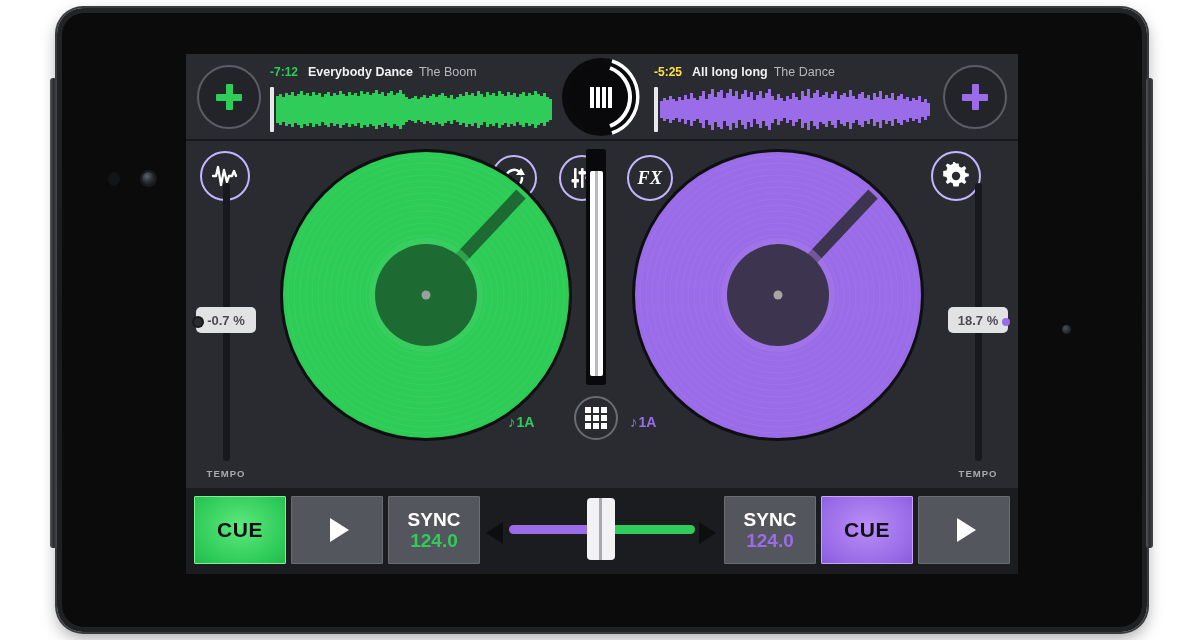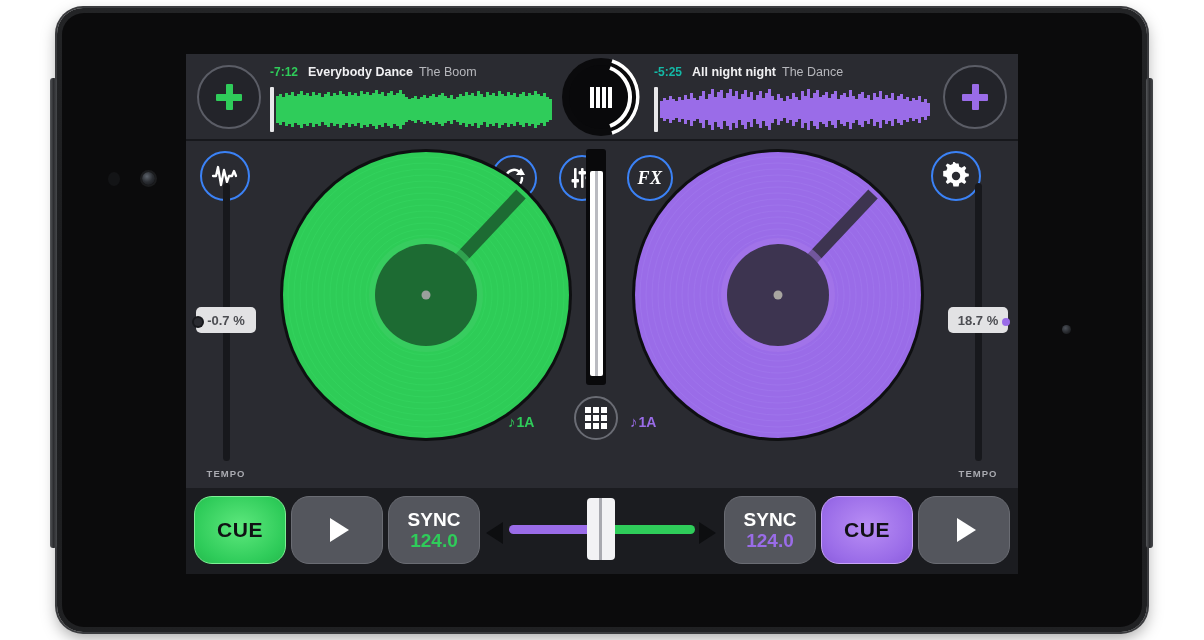--- a/index.html
+++ b/index.html
@@ -84,21 +84,21 @@
   .plus::before { left: 0; top: 9.5px; width: 26px; height: 7px; }
   .plus::after { left: 9.5px; top: 0; width: 7px; height: 26px; }
   .plus.green { color: #2fcc5a; }
   .plus.purple { color: #9a6ce8; }
 
   .track-meta { position: absolute; top: 11px; font-size: 12.5px; white-space: nowrap; }
   .track-meta.left { left: 84px; }
   .track-meta.right { left: 468px; }
   .tm-time { font-weight: bold; font-size: 12px; margin-right: 10px; }
   .tm-time.green { color: #2fcc5a; }
-  .tm-time.purple { color: #14b8a6; }
+  .tm-time.purple { color: #fde047; }
   .tm-title { color: #f0f0f2; font-weight: bold; }
   .tm-artist { color: #b6b7bc; margin-left: 6px; }
 
   .wave-wrap { position: absolute; top: 33px; height: 45px; }
   .wave-wrap.left { left: 84px; width: 290px; }
   .wave-wrap.right { left: 468px; width: 290px; }
   .playhead {
     position: absolute; left: 0; top: 0; width: 4px; height: 45px;
     background: #e8e8ea; border-radius: 1px;
   }
@@ -113,21 +113,21 @@
   .vinyl-badge svg { position: absolute; left: 0; top: 0; }
 
   
   .deckarea {
     position: absolute; left: 0; top: 87px; width: 832px; height: 347px;
     background: #2a2b31;
   }
 
   .icon-btn {
     position: absolute; border-radius: 50%;
-    border: 2px solid #3b82f6; background: transparent;
+    border: 2px solid #c4b5fd; background: transparent;
   }
   .ib-wave  { left: 14px;  top: 10px; width: 50px; height: 50px; }
   .ib-loop  { left: 305px; top: 14px; width: 46px; height: 46px; }
   .ib-eq    { left: 373px; top: 14px; width: 46px; height: 46px; }
   .ib-fx    { left: 441px; top: 14px; width: 46px; height: 46px; }
   .ib-gear  { left: 745px; top: 10px; width: 50px; height: 50px; }
   .ib-grid  { left: 388px; top: 255px; width: 44px; height: 44px; border-color: #6a6c74; }
   .icon-btn svg { position: absolute; left: 50%; top: 50%; transform: translate(-50%,-50%); }
   .fx-label {
     position: absolute; left: 50%; top: 50%; transform: translate(-50%,-50%);
@@ -189,21 +189,21 @@
   .key-tag.left { left: 322px; color: #2fcc5a; }
   .key-tag.right { left: 444px; color: #9a6ce8; }
   .key-note { font-size: 15px; margin-right: 1px; }
 
   
   .bottombar {
     position: absolute; left: 0; top: 434px; width: 832px; height: 86px;
     background: #1b1c20;
   }
   .tbtn {
-    position: absolute; top: 8px; height: 68px; border-radius: 18px;
+    position: absolute; top: 8px; height: 68px; border-radius: 1px;
     display: flex; flex-direction: column; align-items: center; justify-content: center;
   }
   .tbtn.grey { background: #54565d; border: 1px solid #6a6c73; }
   .tbtn.cue-green {
     background: radial-gradient(ellipse at 50% 45%, #5ee87d 0%, #2fcc5a 70%, #24b94c 100%);
     border: 1px solid #7df094;
   }
   .tbtn.cue-purple {
     background: radial-gradient(ellipse at 50% 45%, #b98ef5 0%, #9a6ce8 70%, #8a5cdc 100%);
     border: 1px solid #c8a4f8;
@@ -389,21 +389,21 @@
           <path d="M 48 10 A 31 31 0 0 1 48 68" stroke="#ffffff" stroke-width="4" fill="none"></path>
           <path d="M 50 3 A 38 38 0 0 1 50 75" stroke="#ffffff" stroke-width="3.5" fill="none"></path>
         </svg>
       </div>
 
       <div class="add-btn right">
         <div class="plus purple"></div>
       </div>
 
       <div class="track-meta right">
-        <span class="tm-time purple">-5:25</span><span class="tm-title">All night night</span><span class="tm-artist">The Dance</span>
+        <span class="tm-time purple">-5:25</span><span class="tm-title">All long long</span><span class="tm-artist">The Dance</span>
       </div>
 
       <div class="wave-wrap right">
         <div class="playhead"></div>
         <svg class="wave" viewBox="0 0 284 45" preserveAspectRatio="none">
           <g fill="#9a6ce8">
             <rect x="0" y="14" width="3" height="17"></rect>
               <rect x="3" y="11" width="3" height="23"></rect>
             <rect x="6" y="13" width="3" height="19"></rect>
               <rect x="9" y="9" width="3" height="27"></rect>

